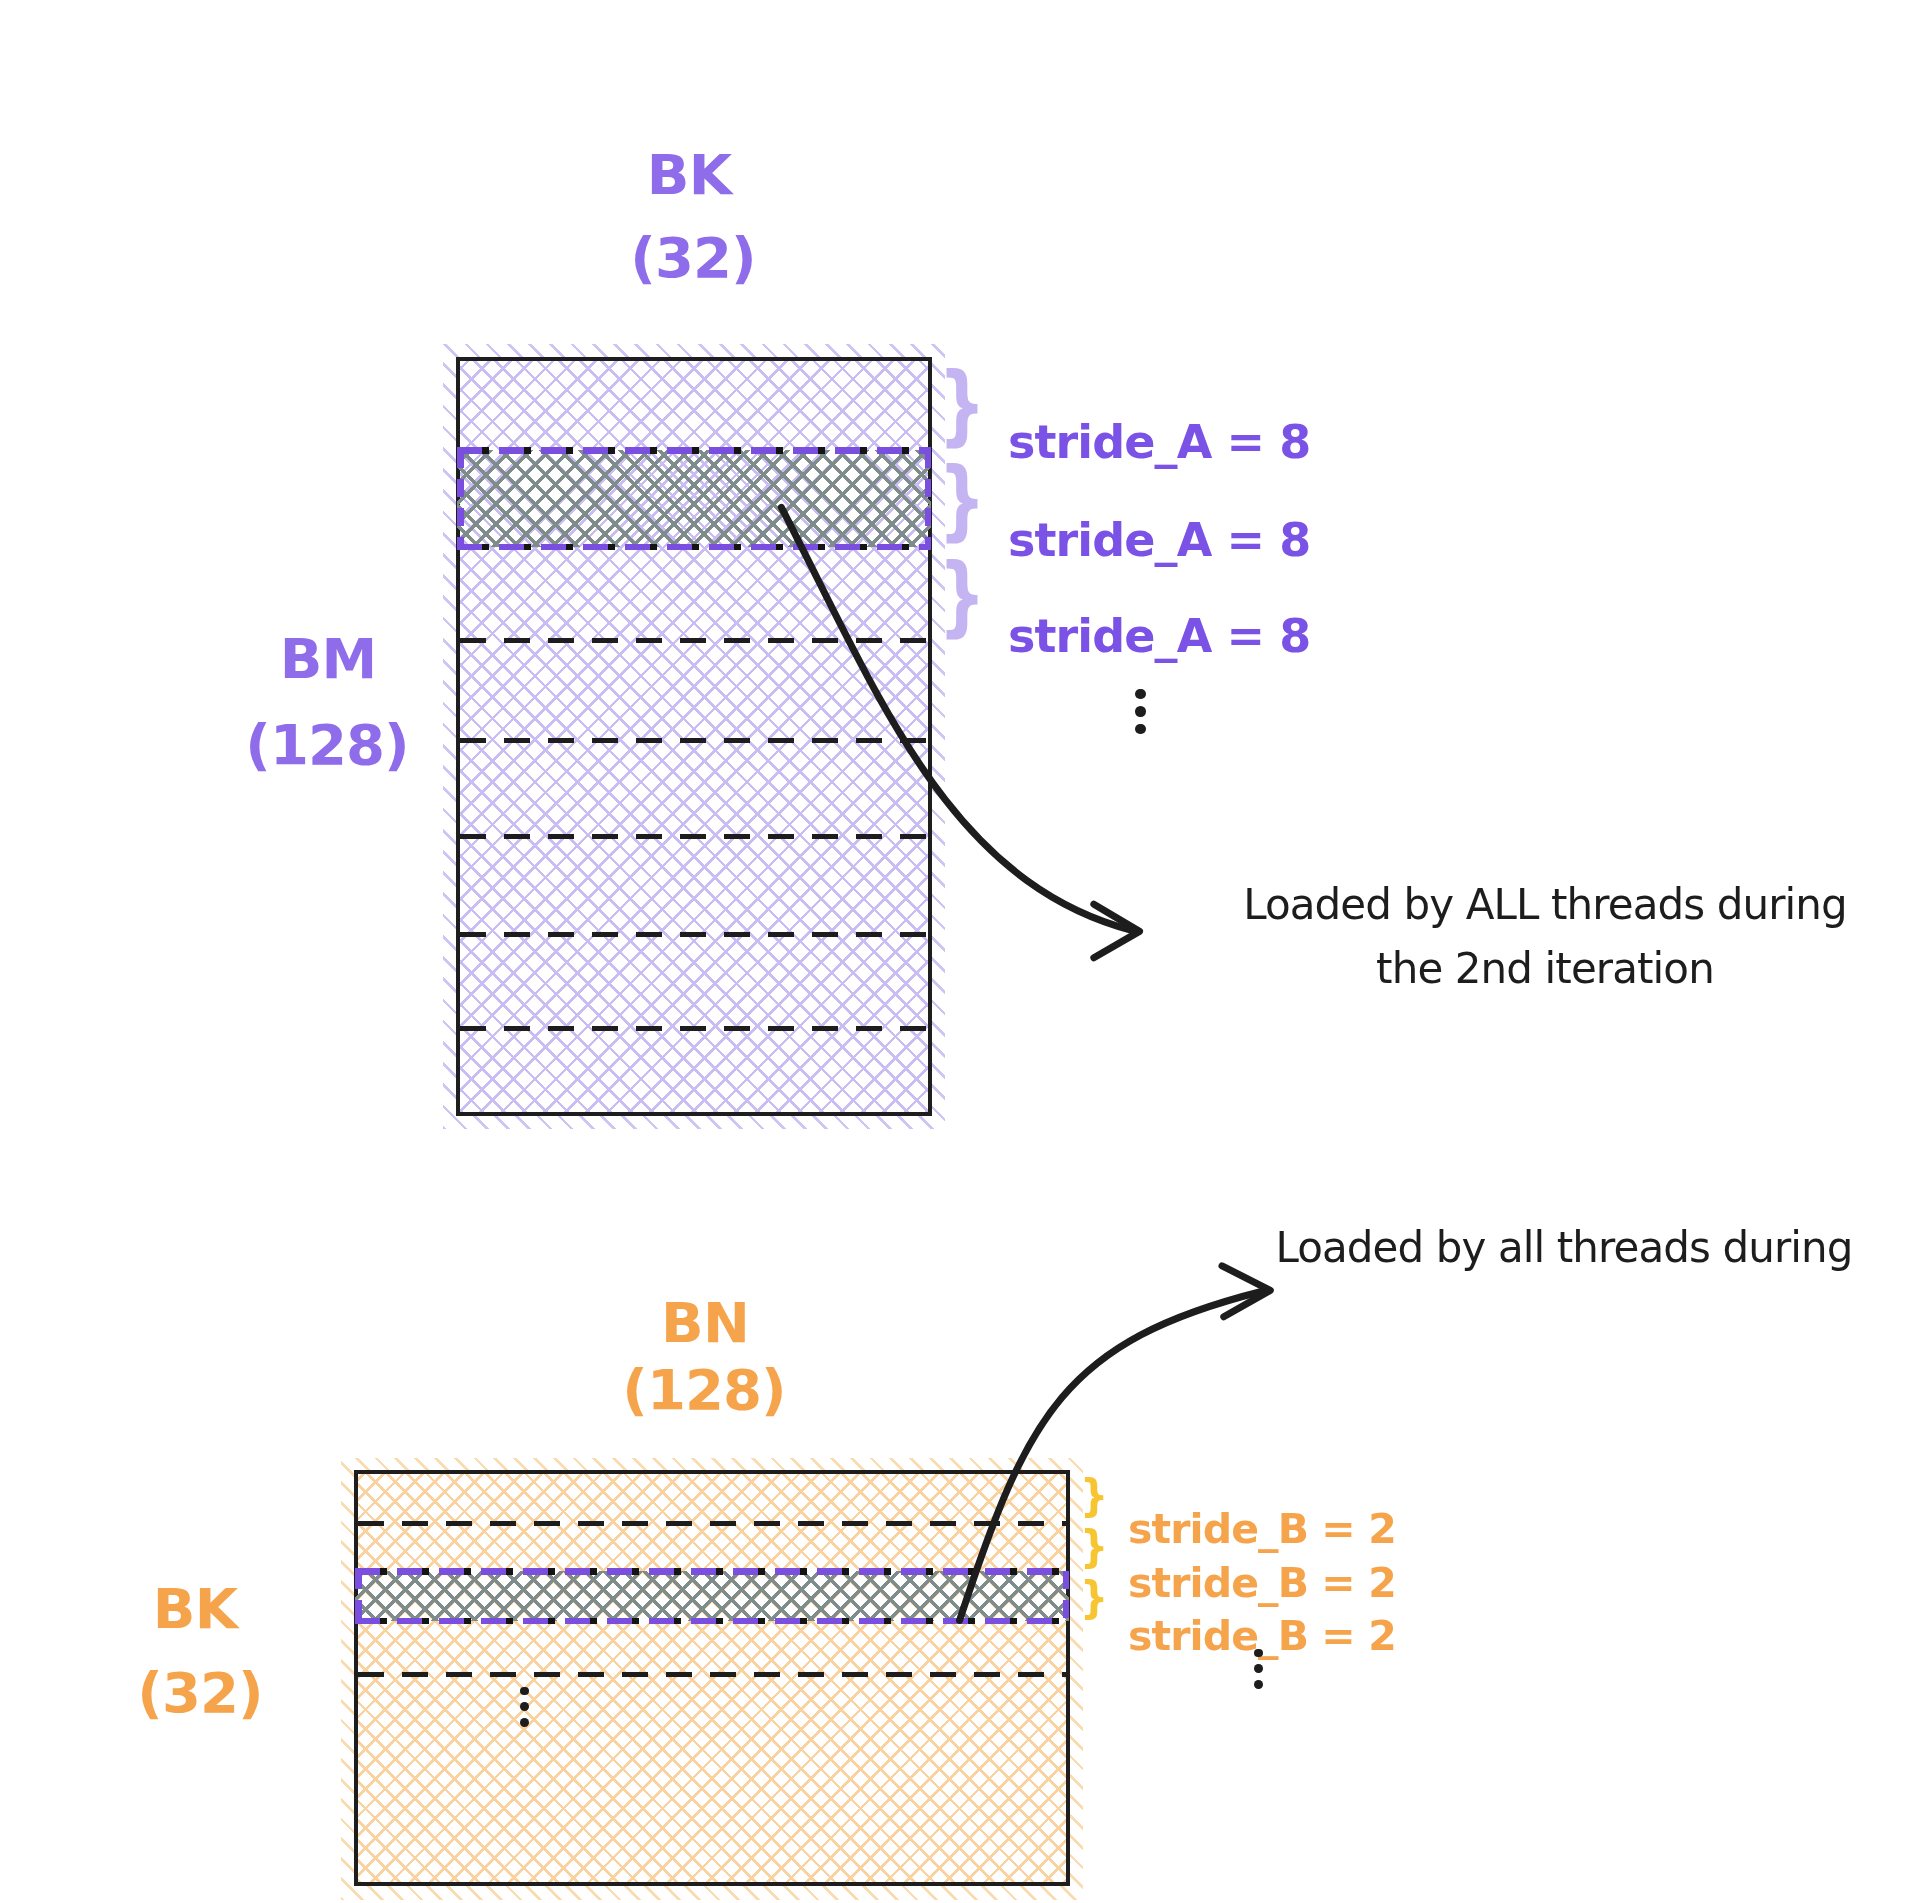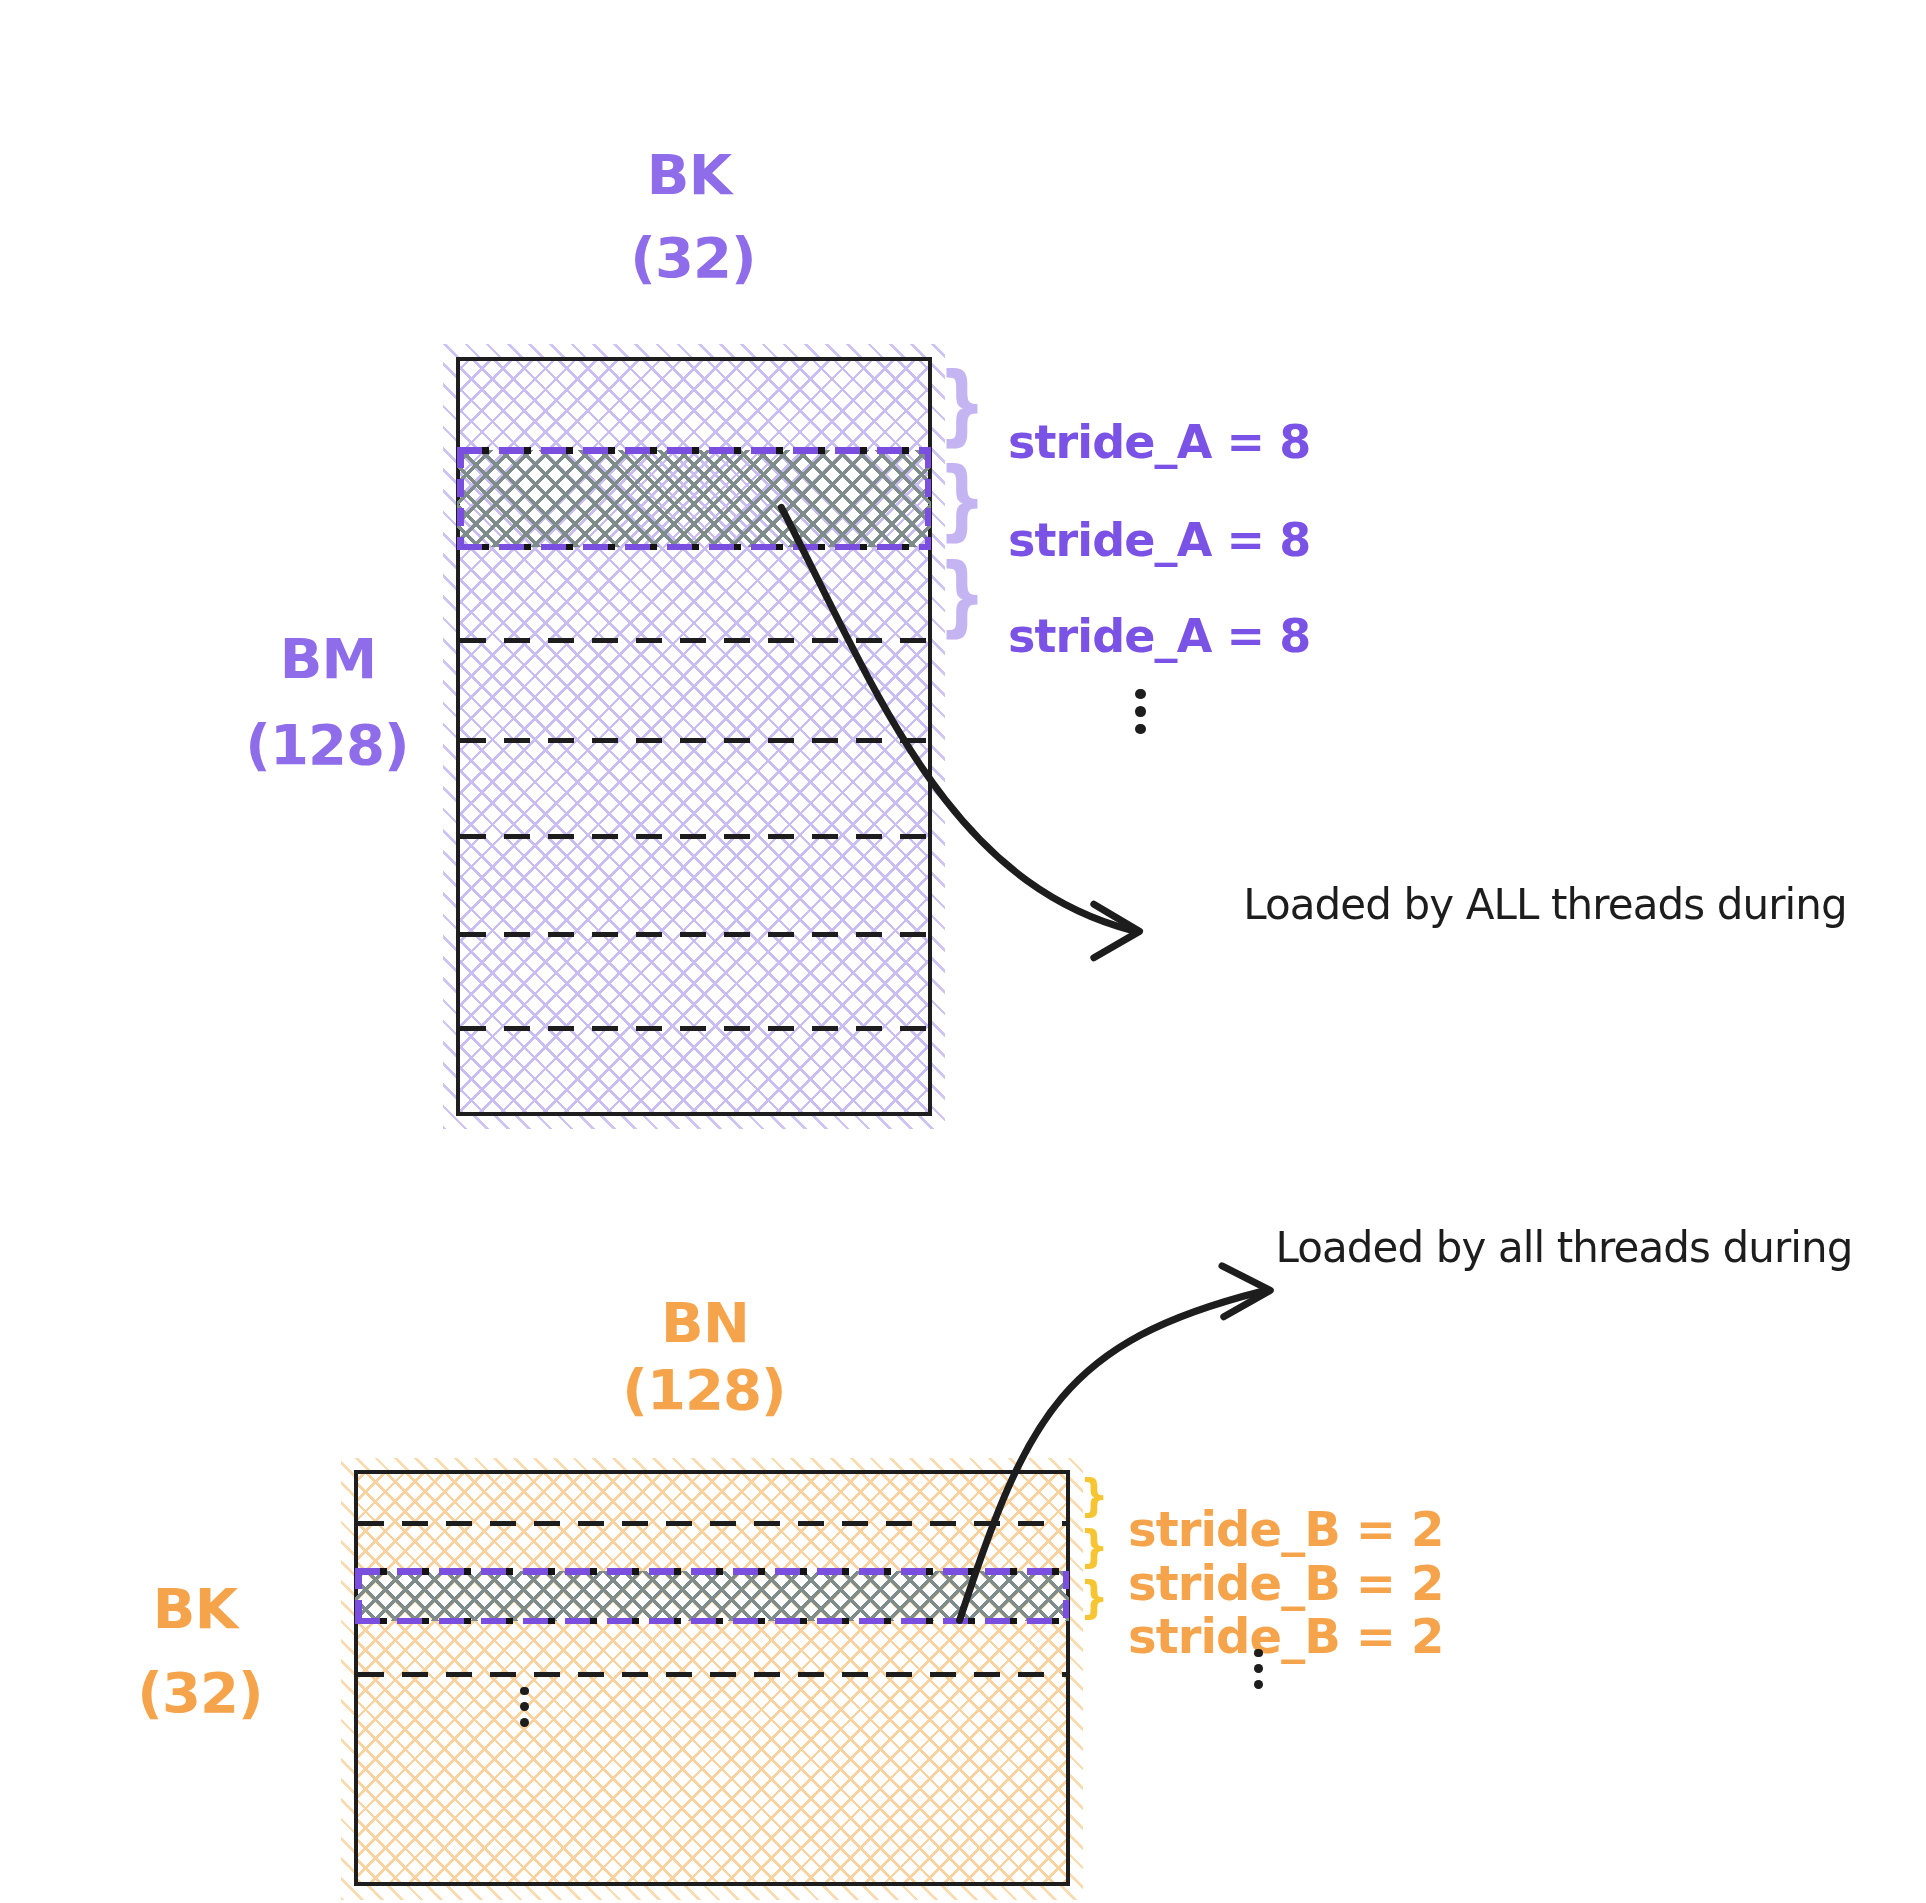--- a/index.html
+++ b/index.html
@@ -38,21 +38,21 @@
   .dots{position:absolute;display:flex;flex-direction:column;align-items:center;}
   .dots .dot{border-radius:50%;background:#1d1d1d;}
   .dots-lg .dot{width:10.5px;height:10.5px;margin:3.5px 0;}
   .dots-sm .dot{width:8.8px;height:8.8px;margin:3.5px 0;}
 
   
   .title{font-size:35px;color:#1b1b1b;}
   .axis-label-purple{font-size:56px;color:#8f6cea;}
   .axis-label-orange{font-size:56px;color:#f5a44c;}
   .stride-a{font-size:46px;color:#7b52e6;}
-  .stride-b{font-size:48px;color:#f5a44c;}
+  .stride-b{font-size:41px;color:#f5a44c;}
   .caption{font-size:42px;line-height:64px;color:#1d1d1d;text-align:center;font-weight:normal;letter-spacing:-0.9px;}
   svg{position:absolute;left:0;top:0;pointer-events:none;}
 </style>
 </head>
 <body>
 
 <div id="canvas">
 
 
   <div class="abs hand axis-label-purple center" style="left:689px;top:174px;">BK</div>
@@ -87,20 +87,21 @@
   <div class="abs hand stride-a vcenter" style="left:1008px;top:600px;">stride_A = 8</div>
 
   <div class="dots dots-lg" style="left:1135px;top:685px;">
     <div class="dot"></div>
       <div class="dot"></div>
       <div class="dot"></div>
   </div>
 
   <div class="abs caption" style="left:1172px;top:873px;width:746px;">
     <div>Loaded by ALL threads during</div>
+    <div>the 2nd iteration</div>
   </div>
 
   <div class="abs hand axis-label-orange center" style="left:705px;top:1306px;margin-top:16px;">BN</div>
   <div class="abs hand axis-label-orange center" style="left:704px;top:1389px;">(128)</div>
   <div class="abs hand axis-label-orange center" style="left:195px;top:1608px;">BK</div>
   <div class="abs hand axis-label-orange center" style="left:200px;top:1692px;">(32)</div>
 
   <div class="abs overflow-hatch-o" style="left:341px;top:1458px;width:742px;height:442px;"></div>
 
   <div class="m-box hatch-orange" style="left:354px;top:1470px;width:708px;height:408px;">

